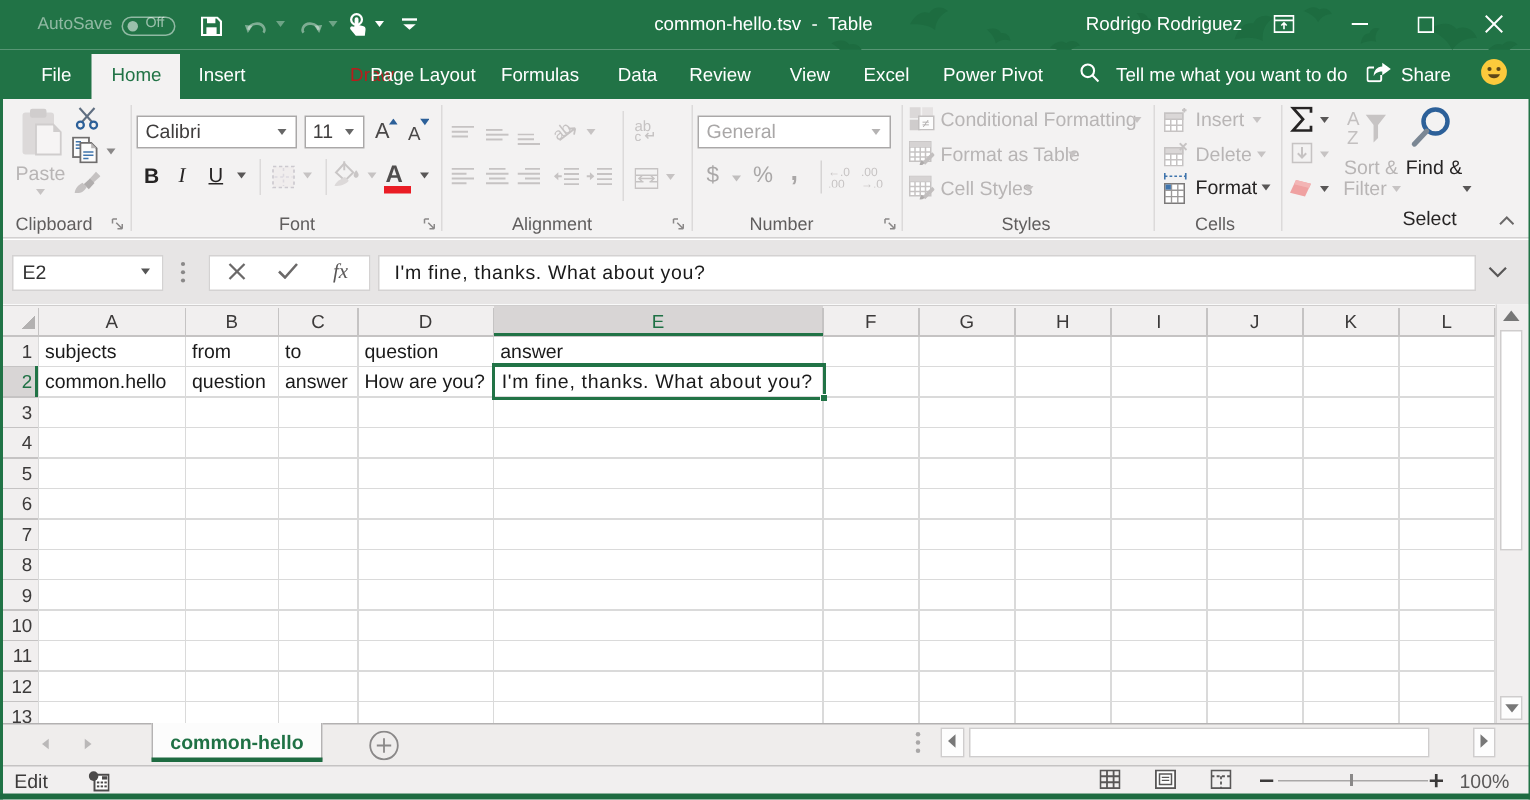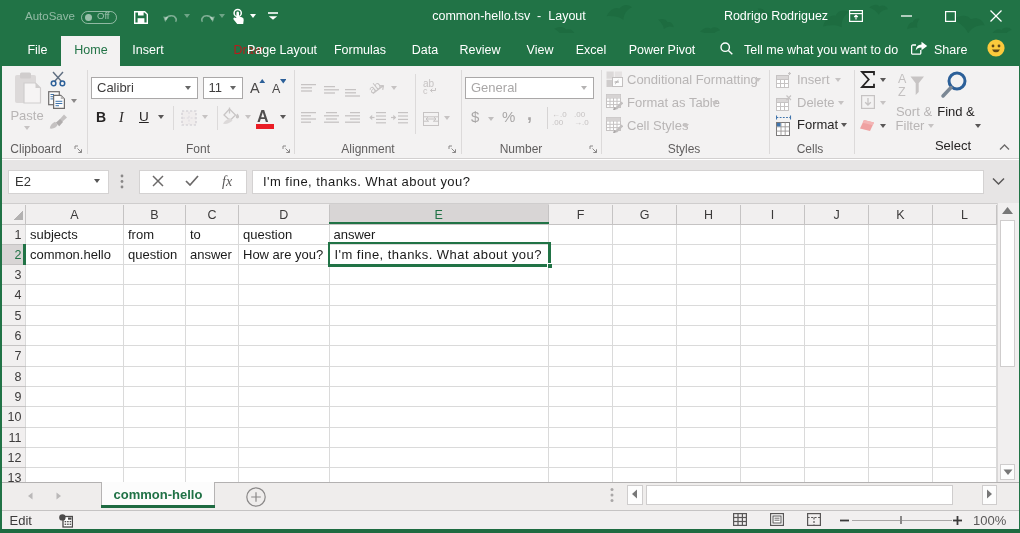--- a/index.html
+++ b/index.html
@@ -43,21 +43,21 @@
 <div style="position:absolute;left:219px;top:14px;width:0;height:0;border-left:3.5px solid transparent;border-right:3.5px solid transparent;border-top:4px solid rgba(255,255,255,0.35)"></div>
 <svg style="position:absolute;left:231px;top:8px" width="15" height="16" viewBox="0 0 15 16">
     <circle cx="6.7" cy="5" r="3.6" fill="none" stroke="#fff" stroke-width="1.5"></circle>
     <path d="M5.4 9.5 V4.8 a1.3 1.3 0 0 1 2.6 0 V8.6 l2.9 0.7 a2.4 2.4 0 0 1 1.8 2.6 l-0.5 4 h-6 l-3.6 -4.4 a1.25 1.25 0 0 1 1.9 -1.6 z" fill="#fff"></path>
   </svg>
 <div style="position:absolute;left:250px;top:14px;width:0;height:0;border-left:3.5px solid transparent;border-right:3.5px solid transparent;border-top:4px solid #fff"></div>
 <svg style="position:absolute;left:268px;top:12px" width="10" height="8" viewBox="0 0 10 8">
     <line x1="0" y1="1" x2="10" y2="1" stroke="#fff" stroke-width="1.6"></line>
     <path d="M0.8 4.2 L5 7.8 L9.2 4.2 Z" fill="#fff"></path>
   </svg>
-<div style="position:absolute;left:509px;top:8.5px;transform:translateX(-50%);font-size:12.5px;line-height:15.5px;color:#fff;font-weight:normal;white-space:pre;">common-hello.tsv  -  Layout</div>
+<div style="position:absolute;left:509px;top:8.5px;transform:translateX(-50%);font-size:12.5px;line-height:15.5px;color:#fff;font-weight:normal;white-space:pre;">common-hello.tsv  -  Table</div>
 <div style="position:absolute;left:776px;top:8.5px;transform:translateX(-50%);font-size:12.5px;line-height:15.5px;color:#fff;font-weight:normal;white-space:pre;">Rodrigo Rodriguez</div>
 <svg style="position:absolute;left:849px;top:10px" width="14" height="12" viewBox="0 0 14 12">
     <g fill="none" stroke="#fff" stroke-width="1.2">
       <rect x="0.6" y="0.6" width="12.8" height="10.8"></rect>
       <line x1="0.6" y1="3.6" x2="13.4" y2="3.6"></line>
       <path d="M7 9.5 V5.2 M5.2 7 L7 5.2 L8.8 7" stroke-width="1.1"></path>
     </g>
   </svg>
 <svg style="position:absolute;left:901px;top:15px" width="11" height="3" viewBox="0 0 11 3">
     <line x1="0" y1="1" x2="11" y2="1" stroke="#fff" stroke-width="1.3"></line>

